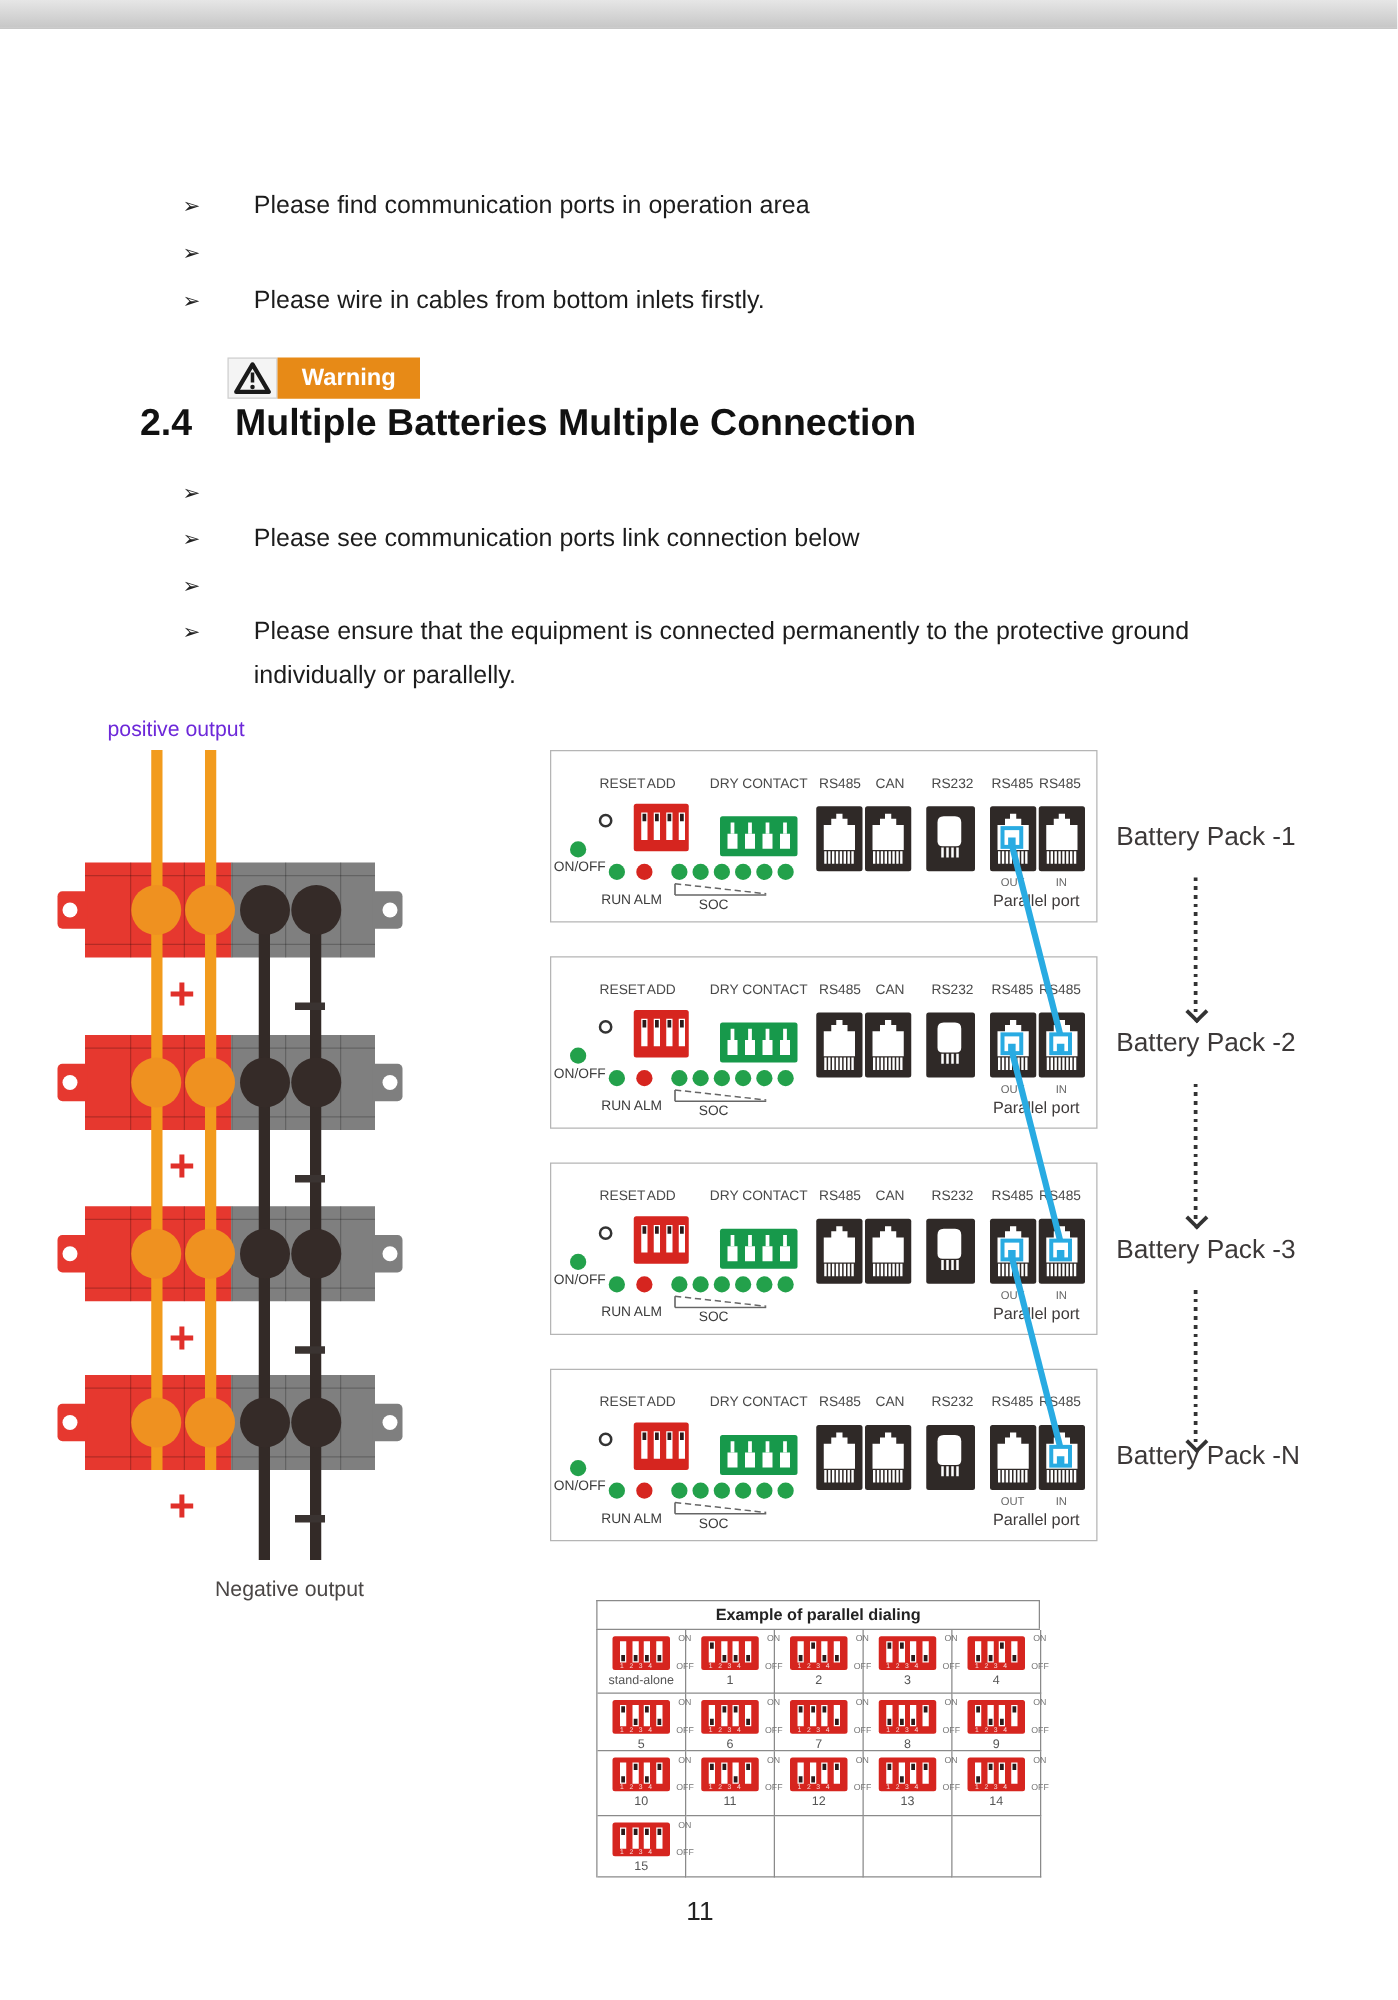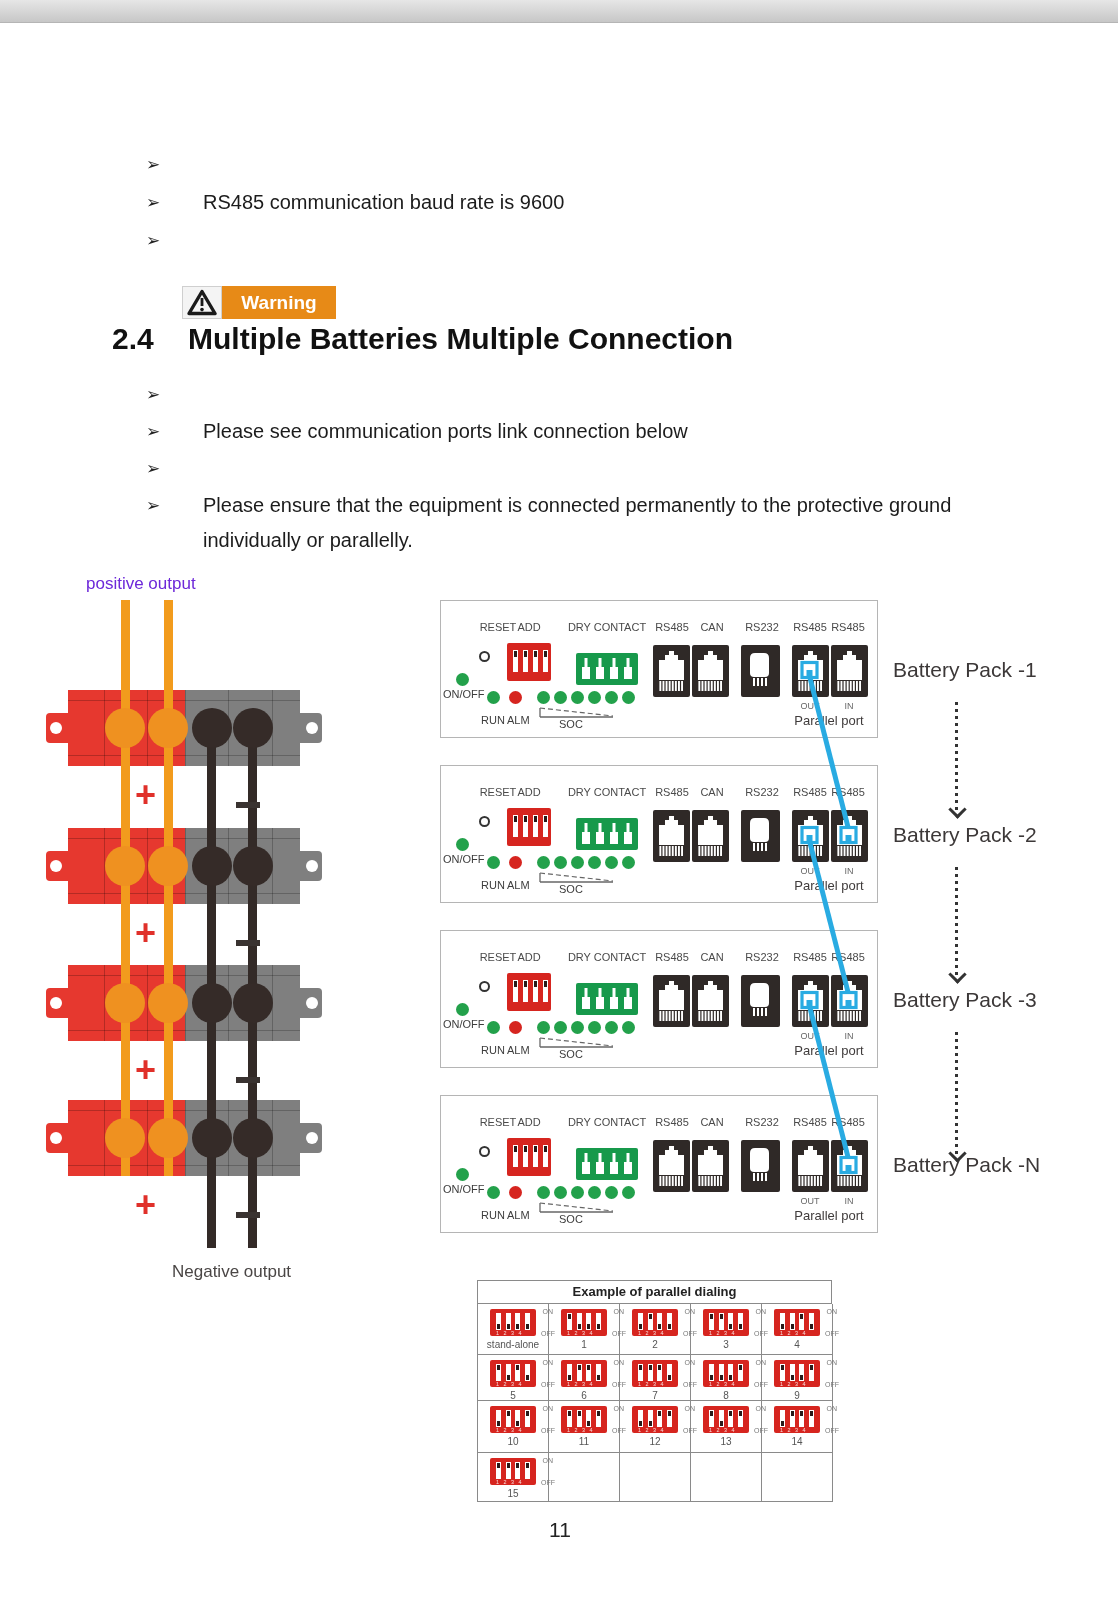--- a/index.html
+++ b/index.html
@@ -94,27 +94,28 @@
 </style>
 </head>
 <body>
 
 <div id="canvas">
   <div class="chrome"></div>
 
   <ul class="bullets b1" id="intro-bullets" style="top:152px;">
       <li>
         <span class="arrow">➢</span>
+        <span class="btext">Please find communication ports in operation area</span>
       </li>
       <li>
         <span class="arrow">➢</span>
-        <span class="btext">RS485 communication baud rate is 9600</span>
       </li>
       <li>
         <span class="arrow">➢</span>
+        <span class="btext">Please wire in cables from bottom inlets firstly.</span>
       </li>
     </ul>
 
   <div class="warn">
     <div class="warn-icon">
       <svg width="30" height="27" viewBox="0 0 30 27">
         <path d="M15 2.5 L28 24.5 H2 Z" fill="none" stroke="#1a1a1a" stroke-width="3.4" stroke-linejoin="round"></path>
         <rect x="13.6" y="9" width="2.8" height="8" fill="#1a1a1a"></rect>
         <circle cx="15" cy="20.6" r="1.8" fill="#1a1a1a"></circle>
       </svg>

